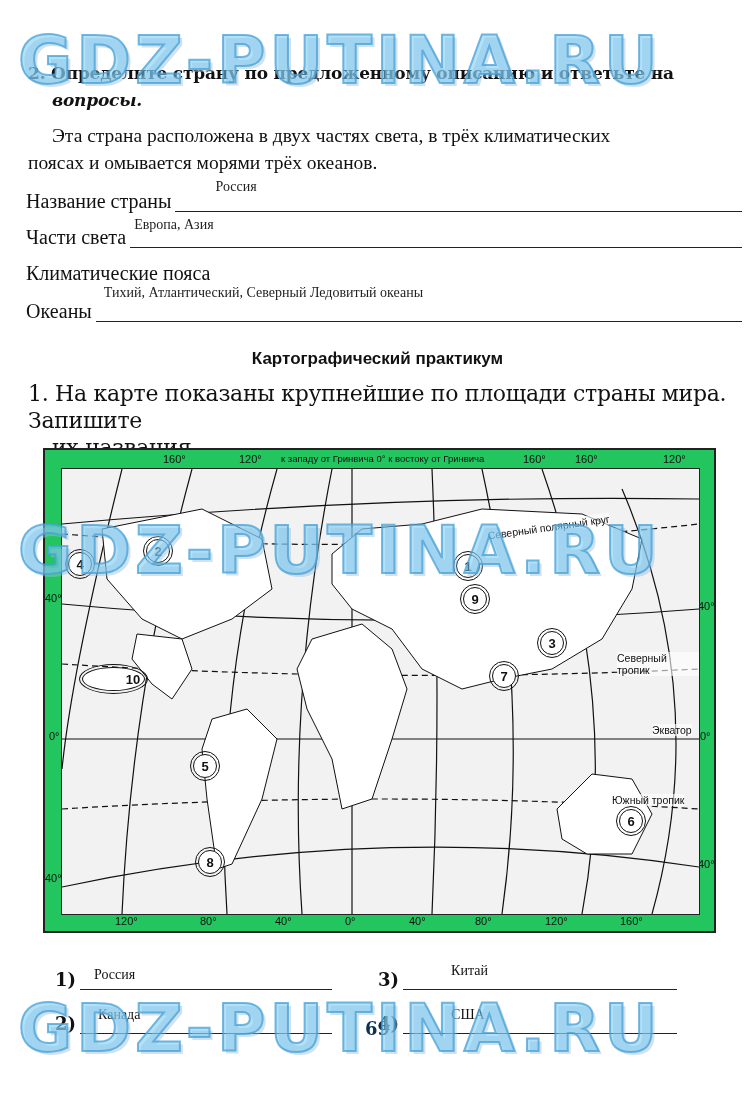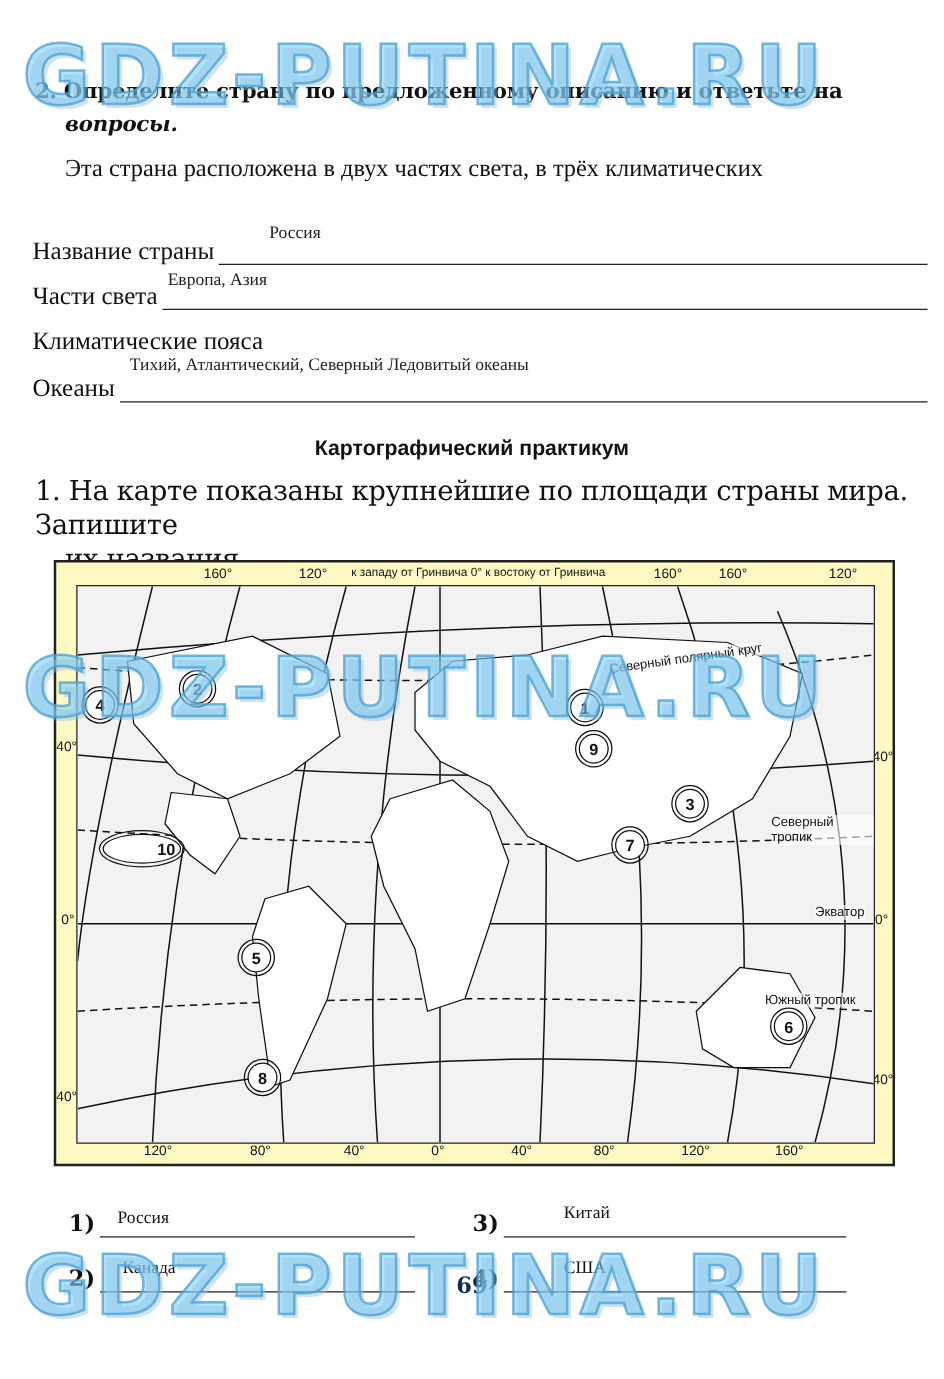--- a/index.html
+++ b/index.html
@@ -9,21 +9,21 @@
   .q-title .indent { display:block; padding-left:24px;font-style:italic; }
   .q-text { left:28px; top:122px; width:715px; font-family:"Liberation Serif", serif; font-size:19.5px; line-height:27px; }
   .q-text .first { text-indent:24px; display:block; }
   .field-row { left:26px; width:716px; height:28px; display:flex; align-items:flex-end; }
   .field-label { font-family:"Liberation Serif", serif; font-size:20px; line-height:22px; white-space:nowrap; }
   .field-line { flex:1; border-bottom:1.6px solid #222; margin-left:4px; position:relative; height:18px; }
   .field-value { position:absolute; font-family:"Liberation Serif", serif; font-size:14px; color:#222; white-space:nowrap; }
   .section-title { left:0; width:755px; top:349px; text-align:center; font-family:"Liberation Sans", sans-serif; font-weight:bold; font-size:17px; }
   .task-title { left:28px; top:380px; width:715px; font-family:"DejaVu Serif", serif; font-weight:normal; font-size:22px; line-height:27px; letter-spacing:-0.3px; }
   .task-title .indent { display:block; padding-left:24px; }
-  .map-frame { left:43px; top:448px; width:673px; height:485px; border:2px solid #222; background:#fef9c3; box-sizing:border-box; }
+  .map-frame { left:43px; top:448px; width:673px; height:485px; border:2px solid #222; background:#22c55e; box-sizing:border-box; }
   .map-inner { position:absolute; left:16px; top:18px; width:637px; height:445px; border:1.2px solid #222; background:#f2f2f2; overflow:hidden; }
   .lon-label { position:absolute; font-family:"Liberation Sans", sans-serif; font-size:11px; color:#111; }
   .lat-label { position:absolute; font-family:"Liberation Sans", sans-serif; font-size:11px; color:#111; }
   .marker { position:absolute; width:22px; height:22px; border-radius:50%; border:1.5px solid #111; background:#fff; display:flex; align-items:center; justify-content:center; }
   .marker::before { content:""; position:absolute; left:-4px; top:-4px; right:-4px; bottom:-4px; border:1.2px solid #111; border-radius:50%; }
   .marker span { font-family:"Liberation Sans", sans-serif; font-weight:bold; font-size:13px; }
   .map-note { position:absolute; font-family:"Liberation Sans", sans-serif; font-size:10.5px; color:#111; background:rgba(255,255,255,0.6); }
   .answer-row { height:24px; display:flex; align-items:flex-end; }
   .answer-num { font-family:"DejaVu Serif", serif; font-weight:bold; font-size:18px; line-height:20px; }
   .answer-line { border-bottom:1.6px solid #222; margin-left:4px; position:relative; height:14px; }
@@ -35,20 +35,21 @@
 <body>
 
 <div class="abs q-title">
   <span>2.</span>
   <span>Определите страну по предложенному описанию и ответьте на</span>
   <span class="indent">вопросы.</span>
 </div>
 
 <div class="abs q-text">
   <span class="first">Эта страна расположена в двух частях света, в трёх климатических</span>
+  <span>поясах и омывается морями трёх океанов.</span>
 </div>
 
 <div class="abs field-row" style="top:184px;">
   <span class="field-label">Название страны</span>
   <div class="field-line">
     <span class="field-value" style="left:40px; top:-14px;">Россия</span>
   </div>
 </div>
 
 <div class="abs field-row" style="top:220px;">

